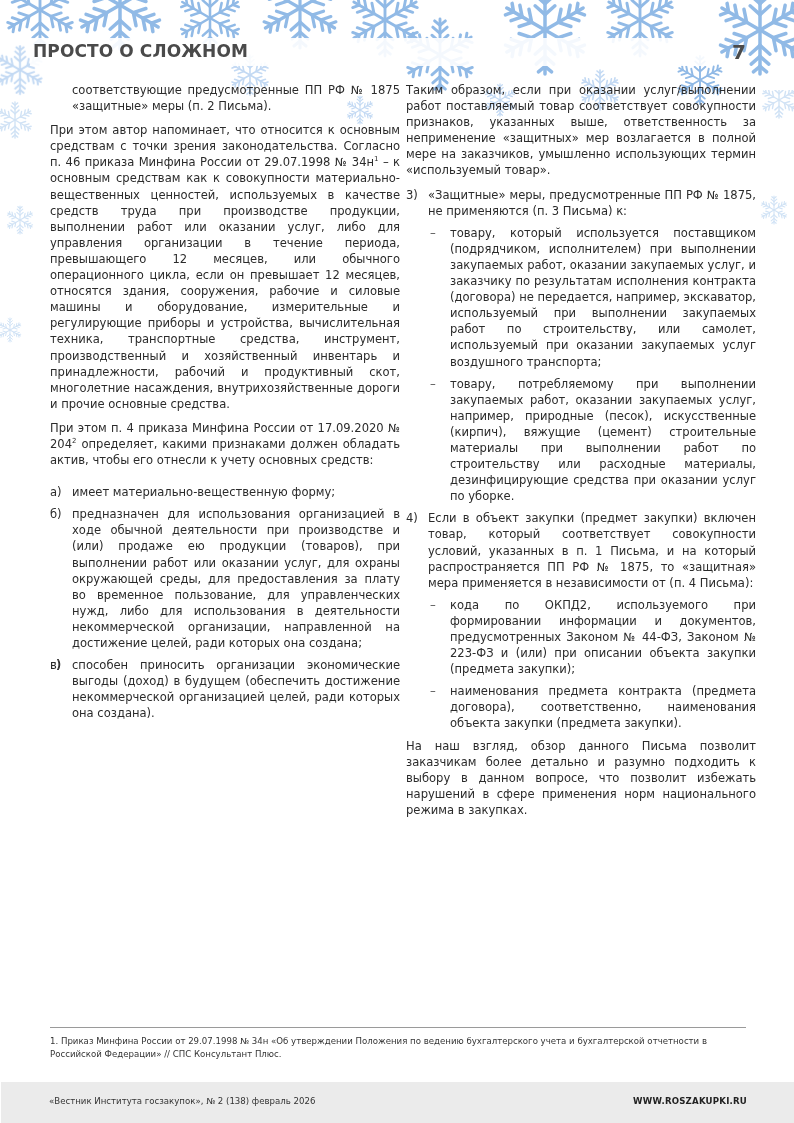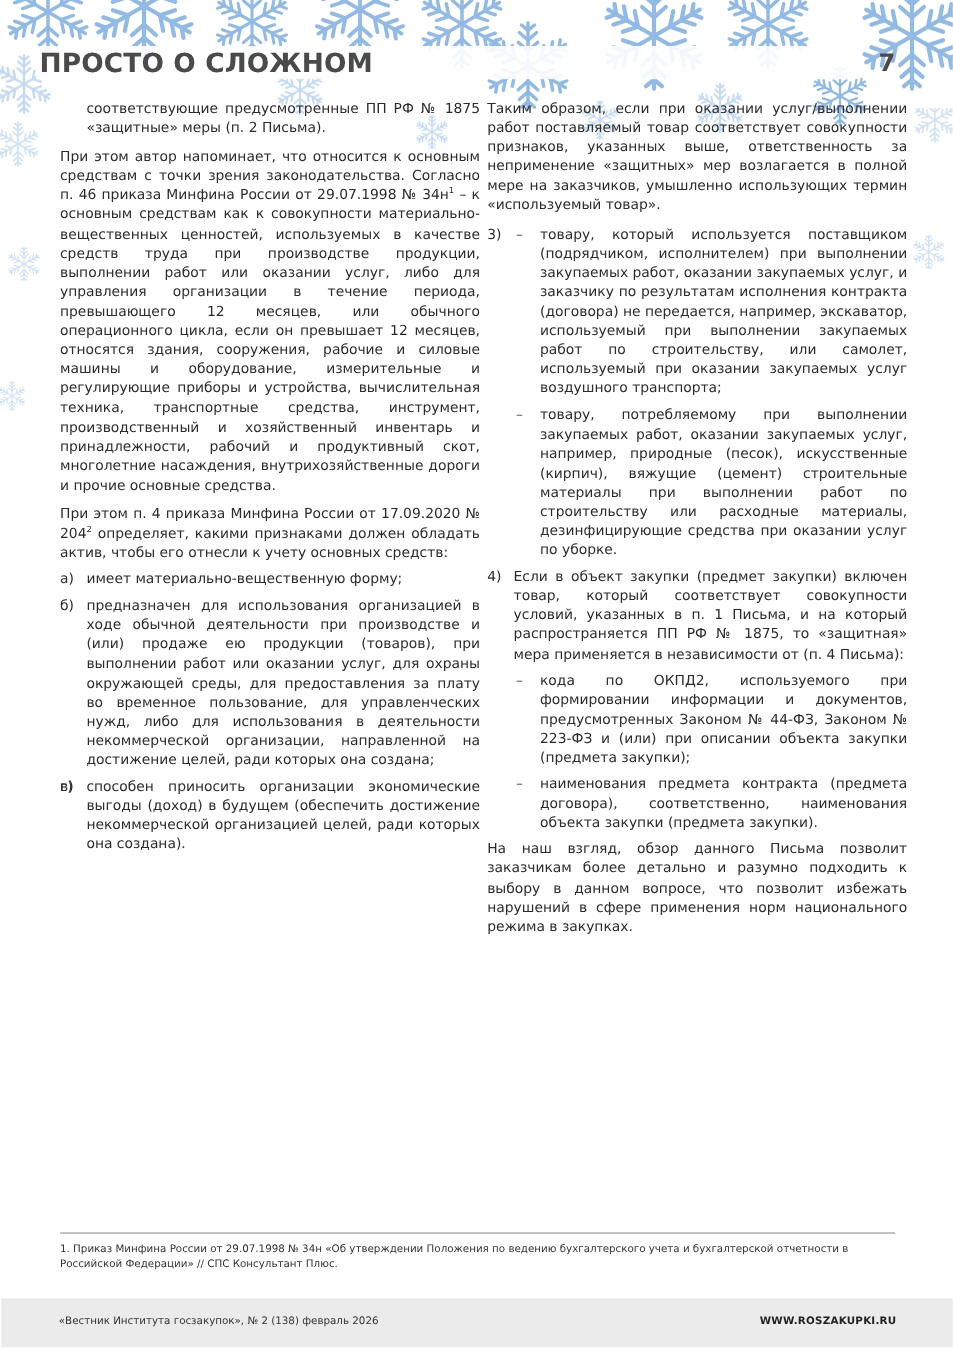--- a/index.html
+++ b/index.html
@@ -12,21 +12,21 @@
     .snow-layer { position: absolute; left: 0; top: 0; width: 794px; height: 140px; pointer-events: none; }
     .snow-layer.side-left { top: 100px; width: 60px; height: 300px; }
     .snow-layer.side-right { left: 734px; top: 90px; width: 60px; height: 300px; }
 
     .header-bar {
       position: absolute; left: 30px; top: 38px; width: 680px; height: 28px;
       background: rgba(255,255,255,0.9);
     }
     .section-title {
       position: absolute; left: 33px; top: 41px;
-      font-family: "DejaVu Sans", sans-serif; font-size: 22px; font-weight: 600;
+      font-family: "DejaVu Sans", sans-serif; font-size: 17px; font-weight: 600;
       color: #4a4a4a; letter-spacing: 0.1px;
     }
     .page-number {
       position: absolute; right: 48px; top: 40px;
       font-family: "DejaVu Sans", sans-serif; font-size: 20px; font-weight: bold; color: #4a4a4a;
     }
 
     .col {
       position: absolute; top: 82px; width: 350px;
       font-size: 11.55px; line-height: 16.1px; text-align: justify;
@@ -123,34 +123,35 @@
   </g>
 </svg>
 
 <div class="header-bar"></div>
 <div class="section-title">ПРОСТО О СЛОЖНОМ</div>
 <div class="page-number">7</div>
 
 <div class="col left">
   <p class="indent-cont">соответствующие предусмотренные ПП РФ № 1875 «защитные» меры (п. 2 Письма).</p>
   <p><span>При этом автор напоминает, что относится к основным средствам с точки зрения законодательства. Согласно п. 46 приказа Минфина России от 29.07.1998 № 34н</span><sup>1</sup><span> – к основным средствам как к совокупности материально-вещественных ценностей, используемых в качестве средств труда при производстве продукции, выполнении работ или оказании услуг, либо для управления организации в течение периода, превышающего 12 месяцев, или обычного операционного цикла, если он превышает 12 месяцев, относятся здания, сооружения, рабочие и силовые машины и оборудование, измерительные и регулирующие приборы и устройства, вычислительная техника, транспортные средства, инструмент, производственный и хозяйственный инвентарь и принадлежности, рабочий и продуктивный скот, многолетние насаждения, внутрихозяйственные дороги и прочие основные средства.</span></p>
-  <p style="margin-bottom:6px"><span>При этом п. 4 приказа Минфина России от 17.09.2020 № 204</span><sup>2</sup><span> определяет, какими признаками должен обладать актив, чтобы его отнесли к учету основных средств:</span></p>
+  <p style="margin-bottom:16px"><span>При этом п. 4 приказа Минфина России от 17.09.2020 № 204</span><sup>2</sup><span> определяет, какими признаками должен обладать актив, чтобы его отнесли к учету основных средств:</span></p>
   <ul class="olist">
     <li><span class="marker">а)</span><span>имеет материально-вещественную форму;</span></li>
     <li><span class="marker">б)</span><span>предназначен для использования организацией в ходе обычной деятельности при производстве и (или) продаже ею продукции (товаров), при выполнении работ или оказании услуг, для охраны окружающей среды, для предоставления за плату во временное пользование, для управленческих нужд, либо для использования в деятельности некоммерческой организации, направленной на достижение целей, ради которых она создана;</span></li>
     <li><span class="marker">в)</span></li>
     <li><span class="marker">г)</span><span>способен приносить организации экономические выгоды (доход) в будущем (обеспечить достижение некоммерческой организацией целей, ради которых она создана).</span></li>
   </ul>
 </div>
 
 <div class="col right">
   <p>Таким образом, если при оказании услуг/выполнении работ поставляемый товар соответствует совокупности признаков, указанных выше, ответственность за неприменение «защитных» мер возлагается в полной мере на заказчиков, умышленно использующих термин «используемый товар».</p>
   <ul class="olist">
     <li>
       <span class="marker">3)</span>
+      <div>«Защитные» меры, предусмотренные ПП РФ № 1875, не применяются (п. 3 Письма) к:</div>
       <ul class="dlist">
         <li><span class="dash">–</span><span>товару, который используется поставщиком (подрядчиком, исполнителем) при выполнении закупаемых работ, оказании закупаемых услуг, и заказчику по результатам исполнения контракта (договора) не передается, например, экскаватор, используемый при выполнении закупаемых работ по строительству, или самолет, используемый при оказании закупаемых услуг воздушного транспорта;</span></li>
         <li><span class="dash">–</span><span>товару, потребляемому при выполнении закупаемых работ, оказании закупаемых услуг, например, природные (песок), искусственные (кирпич), вяжущие (цемент) строительные материалы при выполнении работ по строительству или расходные материалы, дезинфицирующие средства при оказании услуг по уборке.</span></li>
       </ul>
     </li>
     <li>
       <span class="marker">4)</span>
       <div>Если в объект закупки (предмет закупки) включен товар, который соответствует совокупности условий, указанных в п. 1 Письма, и на который распространяется ПП РФ № 1875, то «защитная» мера применяется в независимости от (п. 4 Письма):</div>
       <ul class="dlist">
         <li><span class="dash">–</span><span>кода по ОКПД2, используемого при формировании информации и документов, предусмотренных Законом № 44-ФЗ, Законом № 223-ФЗ и (или) при описании объекта закупки (предмета закупки);</span></li>

